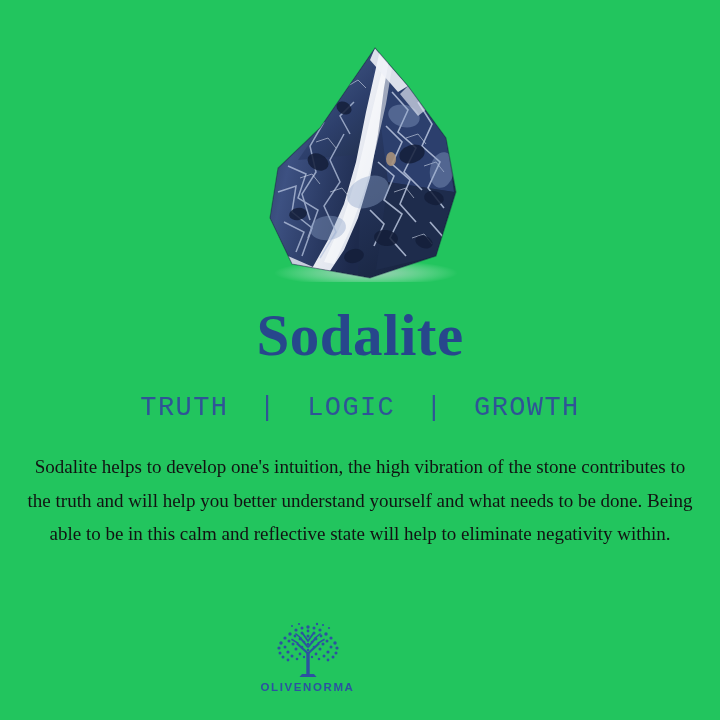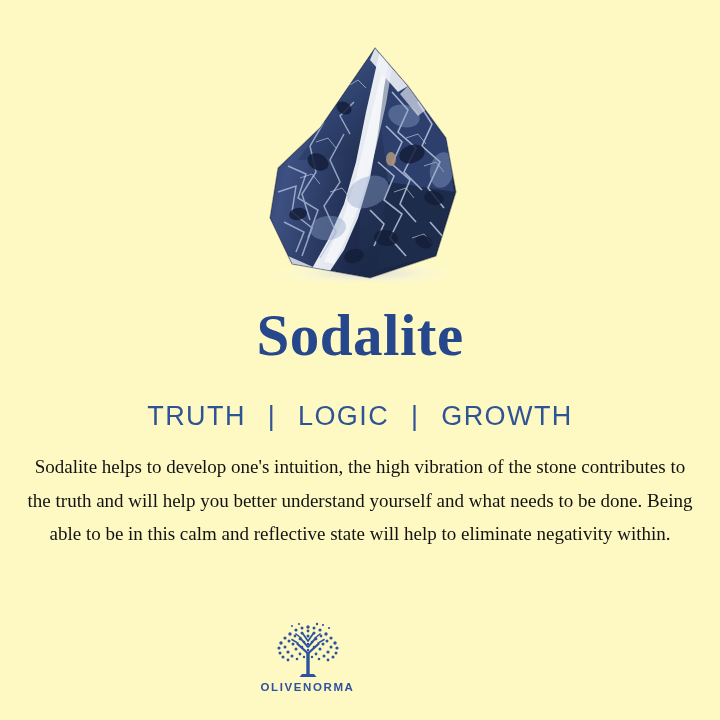--- a/index.html
+++ b/index.html
@@ -11,21 +11,21 @@
     width: 720px;
     height: 720px;
     background: #ffffff;
     font-family: "Liberation Serif", serif;
     overflow: hidden;
   }
   .page {
     position: relative;
     width: 720px;
     height: 720px;
-    background: #fef9c3;
+    background: #22c55e;
     box-sizing: border-box;
   }
 
   
   .crystal-wrap {
     position: absolute;
     left: 0;
     top: 0;
     width: 720px;
     height: 292px;
@@ -52,24 +52,24 @@
     font-weight: 700;
     color: #27478c;
     letter-spacing: 0.5px;
     white-space: nowrap;
   }
 
   
   .keywords {
     position: absolute;
     left: 0;
-    top: 400px;
+    top: 392px;
     width: 720px;
     text-align: center;
-    font-family: Liberation Sans, sans-serif;
+    font-family: Liberation Mono, monospace;
     font-size: 27px;
     line-height: 32px;
     font-weight: 400;
     color: #2f5496;
     letter-spacing: 1.4px;
     white-space: nowrap;
   }
   .keywords .kw { display: inline; }
   .keywords .sep {
     display: inline;

